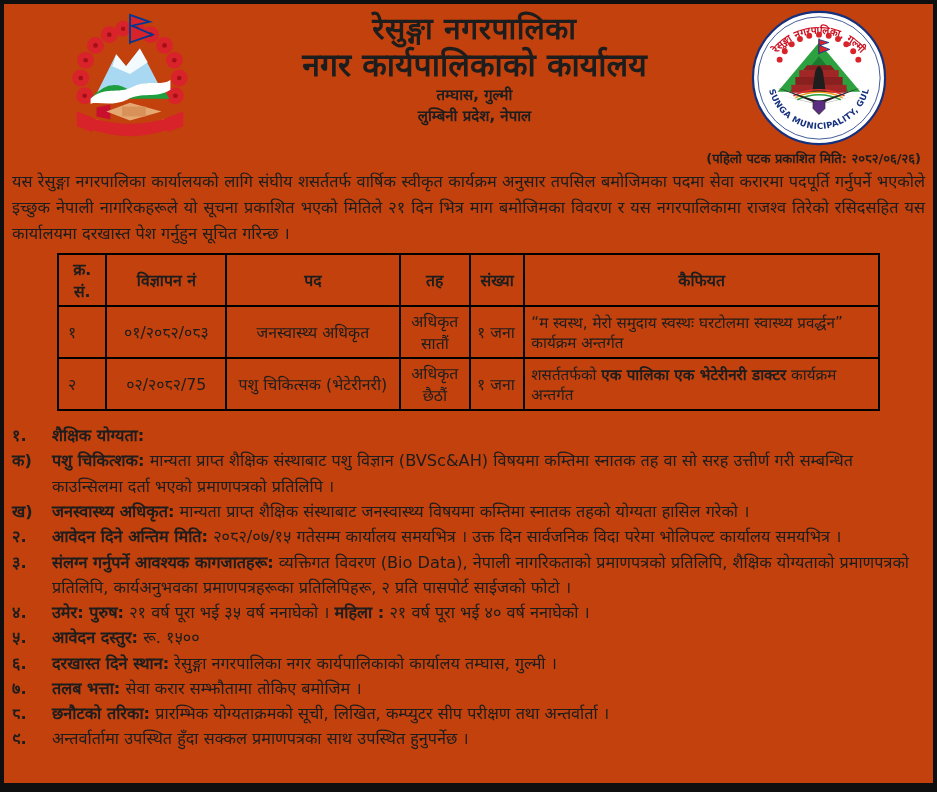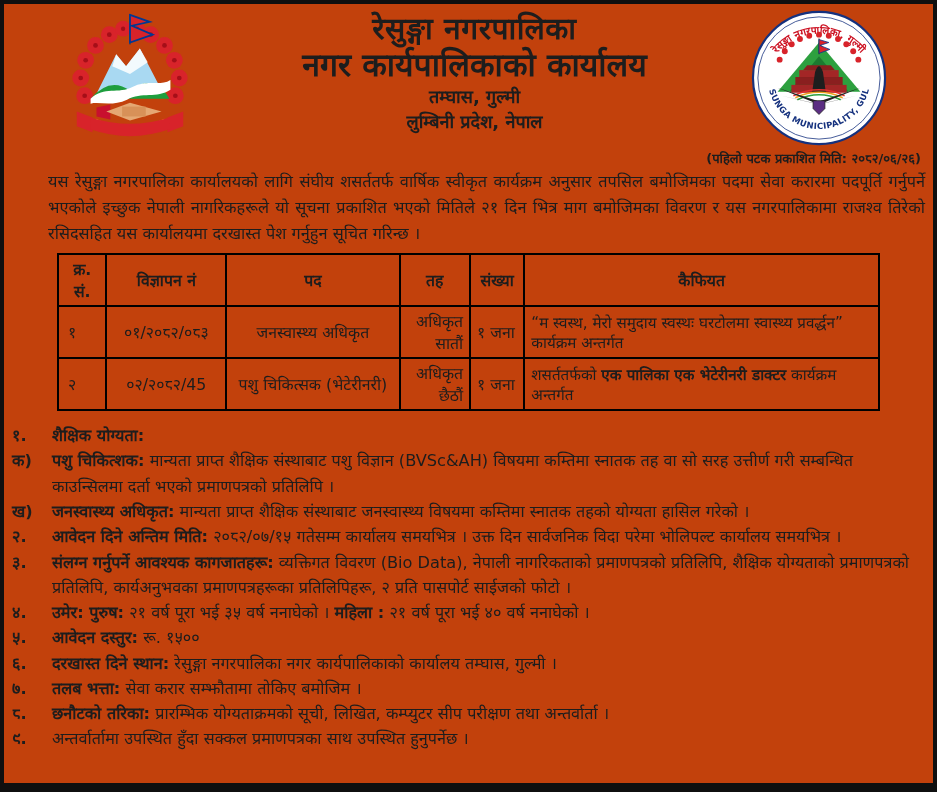--- a/index.html
+++ b/index.html
@@ -16,38 +16,38 @@
     color:#1d1d1d;
   }
   
   .header{display:flex;align-items:flex-start;padding:5px 8px 0 8px;height:142px;box-sizing:border-box;}
   .logo-box{flex:none;width:152px;height:138px;display:flex;align-items:flex-start;justify-content:center;}
   .logo-box.left{padding-left:42px;}
   .logo-box.right{padding-right:30px;}
   .header-center{flex:1;text-align:center;line-height:1.12;padding-top:3px;}
   .org-name{font-size:30px;font-weight:bold;letter-spacing:.5px;}
   .office-name{font-size:32px;font-weight:bold;margin-top:2px;}
-  .addr{font-size:18px;font-weight:bold;margin-top:4px;}
+  .addr{font-size:15px;font-weight:bold;margin-top:4px;}
   
   .banner{width:684px;margin:5px auto 0 auto;background:#121212;color:#fff;
           text-align:center;font-size:23px;font-weight:bold;padding:5px 0 8px 0;}
   .date-line{text-align:right;font-weight:bold;font-size:13px;padding:3px 12px 0 0;}
   
-  .intro{font-size:16.3px;line-height:1.6;text-align:justify;padding:2px 8px 5px 8px;margin-left:36px;}
+  .intro{font-size:16.3px;line-height:1.6;text-align:justify;padding:2px 8px 5px 8px;}
   
   table{border-collapse:collapse;width:823px;margin:1px auto 7px auto;table-layout:fixed;}
   th,td{border:2px solid #000;font-size:15.8px;padding:3px 6px;box-sizing:border-box;overflow:hidden;}
   th{font-weight:bold;text-align:center;height:27px;}
   td{height:29px;}
   .col-sn{width:5.9%;} .col-ad{width:14.6%;} .col-post{width:21.1%;}
   .col-level{width:8.6%;} .col-count{width:6.6%;} .col-remarks{width:43.2%;}
   td.c0{text-align:left;padding-left:9px;}
   td.c1{text-align:center;}
   td.c2{text-align:center;}
-  td.c3{text-align:right;}
+  td.c3{text-align:center;}
   td.c4{text-align:left;}
   td.c5{text-align:left;font-size:15.2px;}
   
   .terms{padding:5px 8px 0 8px;}
   .term{display:flex;font-size:16.2px;line-height:1.56;}
   .term .num{flex:none;width:40px;font-weight:bold;}
   .term .body{flex:1;text-align:left;}
   .b{font-weight:bold;}
   svg text{font-family:"DejaVu Sans",sans-serif;}
 </style>
@@ -208,21 +208,21 @@
         <tr>
           <td class="c0">१</td>
           <td class="c1">०१/२०८२/०८३</td>
           <td class="c2">जनस्वास्थ्य अधिकृत</td>
           <td class="c3">अधिकृत सातौं</td>
           <td class="c4">१ जना</td>
           <td class="c5">“म स्वस्थ, मेरो समुदाय स्वस्थः घरटोलमा स्वास्थ्य प्रवर्द्धन” कार्यक्रम अन्तर्गत</td>
         </tr>
         <tr>
           <td class="c0">२</td>
-          <td class="c1">०२/२०८२/45</td>
+          <td class="c1">०२/२०८२/75</td>
           <td class="c2">पशु चिकित्सक (भेटेरीनरी)</td>
           <td class="c3">अधिकृत छैठौं</td>
           <td class="c4">१ जना</td>
           <td class="c5"><span>शसर्ततर्फको </span><span class="b">एक पालिका एक भेटेरीनरी डाक्टर</span><span> कार्यक्रम अन्तर्गत</span></td>
         </tr>
       </tbody>
   </table>
 
   <div class="terms" id="terms-list">
       <div class="term">

